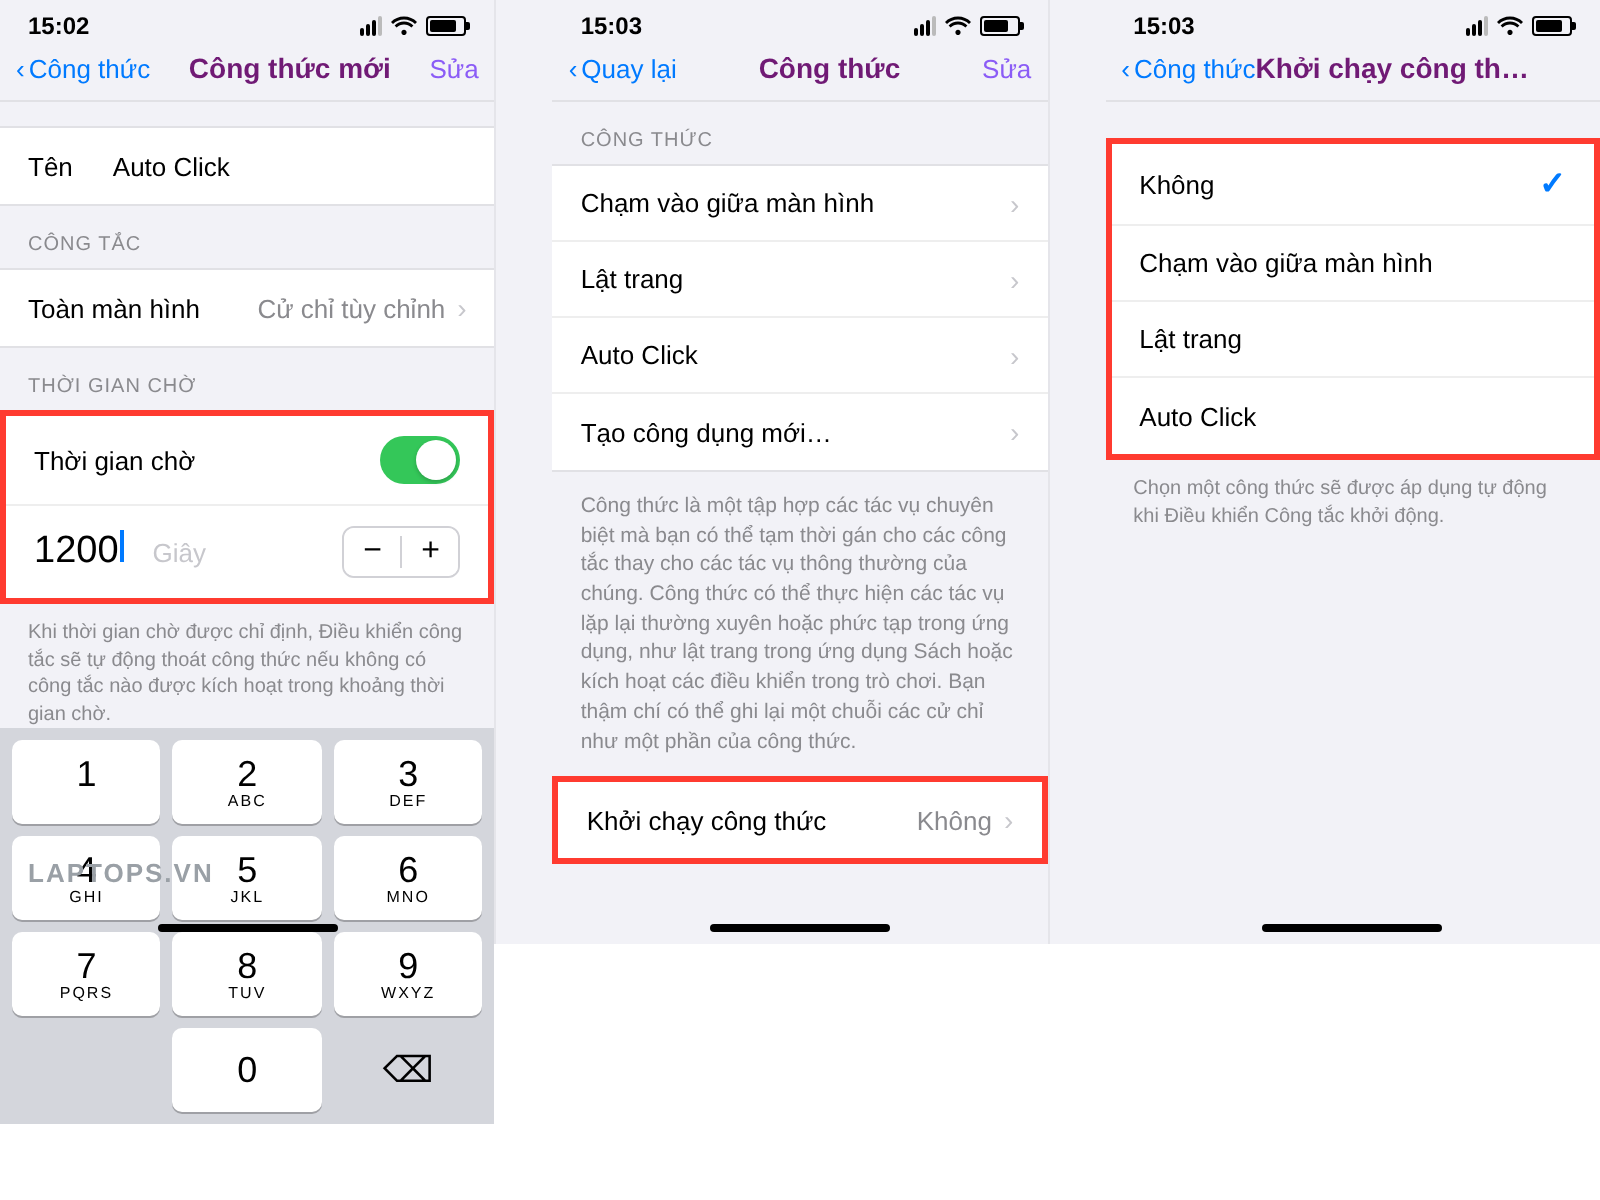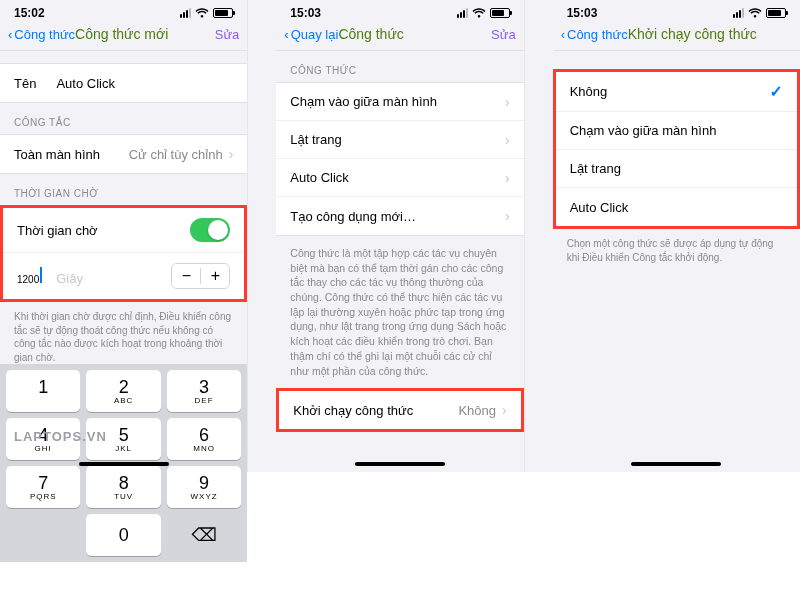--- a/index.html
+++ b/index.html
@@ -14,36 +14,36 @@
   .signal i:nth-child(1){height:4px}
   .signal i:nth-child(2){height:6px}
   .signal i:nth-child(3){height:8px}
   .signal i:nth-child(4){height:10px;background:#bbb;}
   .wifi{width:14px;height:10px;display:inline-block;}
   .battery{width:20px;height:10px;border:1px solid #000;border-radius:2px;position:relative;}
   .battery:after{content:"";position:absolute;right:-3px;top:2px;width:2px;height:4px;background:#000;border-radius:0 1px 1px 0;}
   .battery i{position:absolute;left:1px;top:1px;bottom:1px;width:70%;background:#000;border-radius:1px;}
   .navbar{display:flex;align-items:center;justify-content:space-between;padding:4px 8px 8px;border-bottom:1px solid #e1e1e5;}
   .navbar .back{color:#007aff;font-size:13px;display:flex;align-items:center;gap:2px;white-space:nowrap;}
-  .navbar .title{font-size:14px;font-weight:400;color:#4d7c0f;text-align:left;flex:1;white-space:nowrap;overflow:hidden;text-overflow:ellipsis;}
+  .navbar .title{font-size:14px;font-weight:700;color:#701a75;text-align:center;flex:1;white-space:nowrap;overflow:hidden;text-overflow:ellipsis;}
   .navbar .edit{color:#8b5cf6;font-size:13px;white-space:nowrap;}
   .section-label{font-size:10px;letter-spacing:0.5px;color:#8a8a8e;padding:14px 14px 6px;text-transform:uppercase;}
   .cell-group{background:#fff;border-top:1px solid #e1e1e5;border-bottom:1px solid #e1e1e5;}
   .cell{display:flex;align-items:center;justify-content:space-between;padding:10px 14px;font-size:13px;color:#000;border-bottom:1px solid #eee;min-height:38px;}
   .cell:last-child{border-bottom:none;}
   .cell .val{color:#8a8a8e;margin-left:auto;padding-left:8px;text-align:right;}
   .chevron{color:#c7c7cc;font-size:14px;margin-left:6px;}
   .check{color:#007aff;font-size:16px;font-weight:700;}
   .toggle{width:40px;height:24px;background:#34c759;border-radius:12px;position:relative;}
   .toggle i{position:absolute;right:2px;top:2px;width:20px;height:20px;background:#fff;border-radius:50%;box-shadow:0 1px 2px rgba(0,0,0,0.2);}
   .stepper{display:flex;align-items:center;border:1px solid #d1d1d6;border-radius:6px;overflow:hidden;}
   .stepper button{width:28px;height:24px;background:#fff;border:none;font-size:16px;color:#000;}
   .stepper .divider{width:1px;height:16px;background:#d1d1d6;}
   .inputval{display:flex;align-items:baseline;}
-  .inputval .num{font-size:10px;color:#000;position:relative;}
+  .inputval .num{font-size:19px;color:#000;position:relative;}
   .inputval .cursor{display:inline-block;width:2px;height:16px;background:#007aff;vertical-align:middle;margin-left:1px;}
   .inputval .unit{font-size:13px;color:#c7c7cc;margin-left:14px;}
   .footer-note{font-size:10px;color:#8a8a8e;padding:8px 14px 0;line-height:1.35;}
   .redbox{border:3px solid #ff3b30;}
   .desc{font-size:10.5px;color:#8a8a8e;padding:10px 14px;line-height:1.4;}
   .keypad{margin-top:auto;background:#d4d6dc;display:grid;grid-template-columns:repeat(3,1fr);gap:6px;padding:6px;}
   .key{background:#fff;border-radius:5px;height:42px;display:flex;flex-direction:column;align-items:center;justify-content:center;box-shadow:0 1px 0 rgba(0,0,0,0.25);}
   .key .d{font-size:18px;font-weight:400;line-height:1;}
   .key .l{font-size:8px;letter-spacing:1px;color:#000;}
   .key.func{background:transparent;box-shadow:none;}

